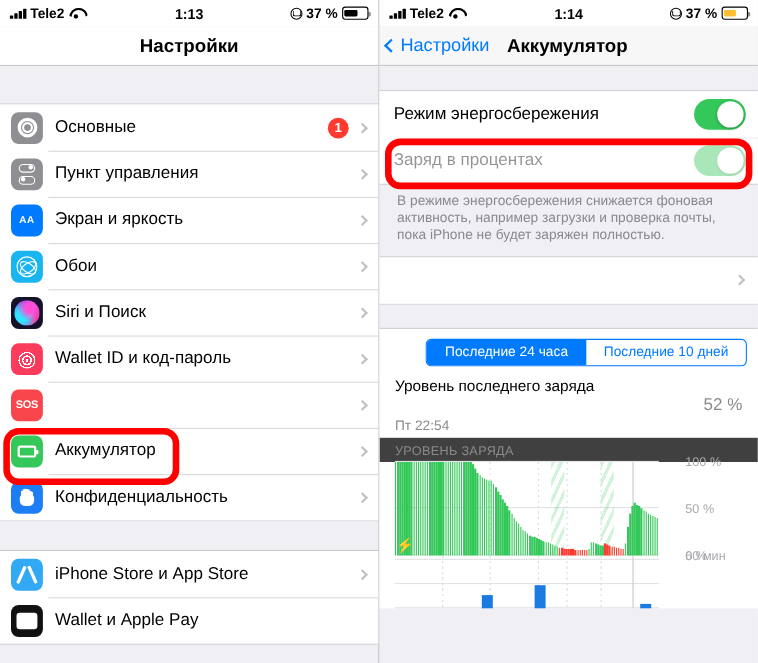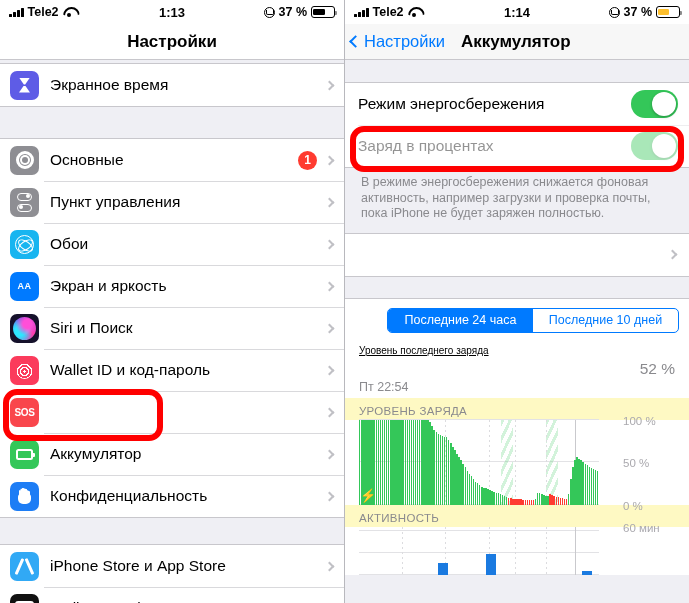--- a/index.html
+++ b/index.html
@@ -138,24 +138,24 @@
             box-shadow:0 1px 3px rgba(0,0,0,.3);}
   .dim{opacity:.42;}
   .footnote{font-size:12.5px;line-height:15.5px;color:#8a8a8e;padding:7px 16px 11px 16px;background:#efeff4;}
 
   
   .seg-wrap{padding:9px 10px 4px 10px;background:#fff;}
   .seg{display:flex;border:1.4px solid #007aff;border-radius:5px;overflow:hidden;height:25px;margin-left:32px;}
   .seg div{flex:1;display:flex;align-items:center;justify-content:center;font-size:12.5px;color:#007aff;cursor:pointer;}
   .seg div.active{background:#007aff;color:#fff;}
   .lastcharge{display:flex;align-items:flex-start;padding:4px 14px 2px 14px;background:#fff;}
-  .lc-title{font-size:10px;color:#000;line-height:19px;max-width:195px;text-decoration:underline;}
+  .lc-title{font-size:14px;color:#000;line-height:19px;max-width:195px;}
   .lc-val{margin-left:auto;font-size:15.5px;color:#8a8a8e;padding-top:19px;}
   .lc-time{font-size:12.5px;color:#8a8a8e;padding:0 14px 4px 14px;background:#fff;}
-  .sec-title{font-size:11.5px;color:#8a8a8e;letter-spacing:.3px;padding:7px 0 3px 14px;background:#fef9c3;}
+  .sec-title{font-size:11.5px;color:#8a8a8e;letter-spacing:.3px;padding:7px 0 3px 14px;background:#404040;}
 
   
   .chart-area{background:#fff;padding:0 0 0 14px;display:flex;}
   .plot{position:relative;flex:none;}
   .axis{font-size:11.5px;color:#aaa9ae;padding-left:6px;position:relative;flex:1;}
   .axis span{position:absolute;left:24px;white-space:nowrap;}
   .gridline{position:absolute;left:0;right:0;height:1px;background:#e2e2e5;}
   .vline{position:absolute;top:0;bottom:0;width:1px;}
   .vdash{background:repeating-linear-gradient(to bottom,#dcdcdf 0 2px,transparent 2px 5px);}
   .vsolid{background:#c9c9cd;}
@@ -194,31 +194,20 @@
           </span>
       </div>
     </div>
 
     <div class="navbar">
       <span class="nav-title">Настройки</span>
     </div>
 
     <div class="gap" style="height:3px"></div>
     <div id="left-groups">
-        <div class="group">
-          <div class="row">
-            <span class="icon ic-screentime">
-              <span class="hourglass"></span>
-            </span>
-            <span class="label">Экранное время</span>
-            <span class="right-acc">
-              <span class="chev"></span>
-            </span>
-          </div>
-        </div>
         <div class="gap" style="height: 31px;"></div>
         <div class="group">
           <div class="row">
             <span class="icon ic-general">
               <span class="gear"></span>
             </span>
             <span class="label">Основные</span>
             <span class="right-acc">
               <span class="badge">1</span>
               <span class="chev"></span>
@@ -230,33 +219,33 @@
                 <span></span>
                 <span></span>
               </span>
             </span>
             <span class="label">Пункт управления</span>
             <span class="right-acc">
               <span class="chev"></span>
             </span>
           </div>
           <div class="row">
+            <span class="icon ic-display">
+              <span class="aa">AA</span>
+            </span>
+            <span class="label">Экран и яркость</span>
+            <span class="right-acc">
+              <span class="chev"></span>
+            </span>
+          </div>
+          <div class="row">
             <span class="icon ic-wallpaper">
               <span class="flower"></span>
             </span>
             <span class="label">Обои</span>
-            <span class="right-acc">
-              <span class="chev"></span>
-            </span>
-          </div>
-          <div class="row">
-            <span class="icon ic-display">
-              <span class="aa">AA</span>
-            </span>
-            <span class="label">Экран и яркость</span>
             <span class="right-acc">
               <span class="chev"></span>
             </span>
           </div>
           <div class="row">
             <span class="icon ic-siri">
               <span class="siriorb"></span>
             </span>
             <span class="label">Siri и Поиск</span>
             <span class="right-acc">
@@ -526,21 +515,20 @@
             <div class="bar" style="left: 237.931px; width: 1.46897px; height: 34px; background: rgb(52, 199, 89);"></div>
             <div class="bolt" style="left: 1px; bottom: 2px;">⚡</div>
           </div>
         <div class="axis" id="charge-axis" style="height:85px">
             <span style="bottom: -7px;">0 %</span>
             <span style="bottom: 35.5px;">50 %</span>
             <span style="bottom: 78px;">100 %</span>
           </div>
       </div>
 
-      <div class="sec-title">АКТИВНОСТЬ</div>
       <div class="chart-area">
         <div class="plot" id="act-plot" style="width:240px;height:48px">
             <div class="gridline" style="bottom: 0px;"></div>
             <div class="gridline" style="bottom: 22px;"></div>
             <div class="gridline" style="bottom: 44px;"></div>
             <div class="vline vdash" style="left: 43.2px;"></div>
             <div class="vline vdash" style="left: 86.4px;"></div>
             <div class="vline vdash" style="left: 129.6px;"></div>
             <div class="vline vdash" style="left: 156px;"></div>
             <div class="vline vdash" style="left: 187.2px;"></div>

